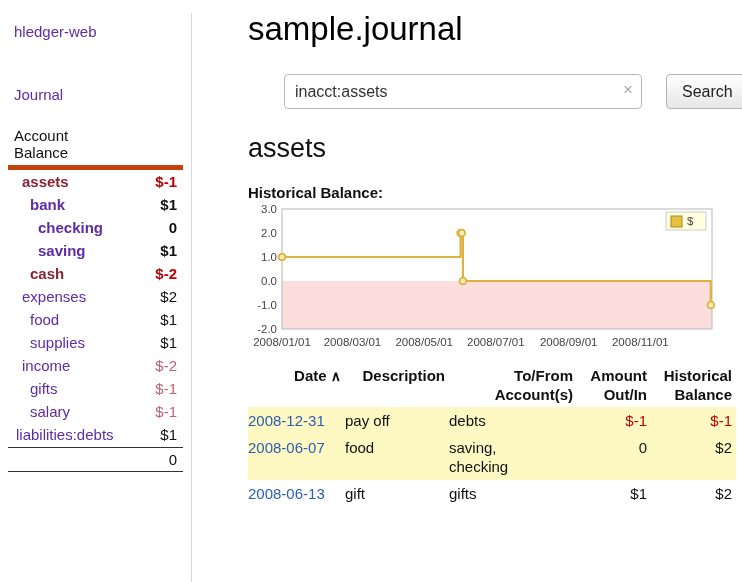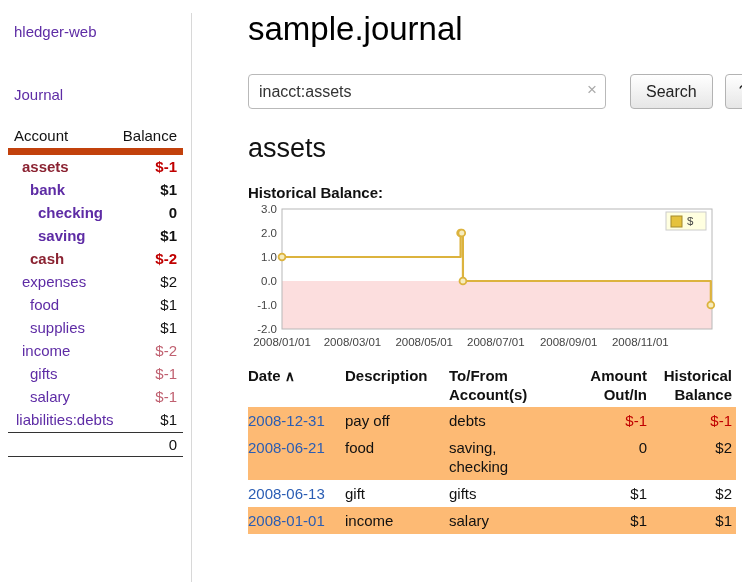--- a/index.html
+++ b/index.html
@@ -8,61 +8,61 @@
     width:742px; height:582px; position:relative; overflow:hidden;
     background:#ffffff; color:#111;
     font-family:"Liberation Sans", sans-serif;
   }
 
   
   .sidebar { position:absolute; left:0; top:13px; width:192px; height:582px; border-right:1px solid #d8d8d8; }
   .app-title { padding:10px 0 0 14px; font-size:15px; color:#5e2ca5; cursor:pointer; }
   .nav-journal { margin:46px 0 0 14px; font-size:15px; color:#5e2ca5; cursor:pointer; }
   .acct-table { margin:20px 8px 0 8px; font-size:15px; }
-  .acct-header { display:flex; justify-content:space-between; padding:4px 6px; border-bottom:7px solid #c2410c; color:#111; }
+  .acct-header { display:flex; justify-content:space-between; padding:4px 6px; border-bottom:5px solid #c2410c; color:#111;flex-direction:column; }
   .acct-row { display:flex; justify-content:space-between; align-items:baseline; padding:3px 6px; }
   .acct-name { color:#5e2ca5; text-decoration:none; cursor:pointer; }
   .acct-name.maroon { color:#8b2332; }
   .bold { font-weight:bold; }
   .acct-bal { color:#111; }
   .acct-bal.red { color:#c00000; }
   .acct-bal.softred { color:#c06070; }
   .ind0 { padding-left:2px; } .ind1 { padding-left:8px; }
   .ind2 { padding-left:16px; } .ind3 { padding-left:24px; }
   .acct-total { margin-top:1px; border-top:1px solid #333; border-bottom:1px solid #333; padding:3px 6px; text-align:right; }
 
   
   .main { position:absolute; left:248px; top:0; width:492px; }
   h1.title { font-size:33px; font-weight:400; margin:10px 0 8px; color:#000; }
   .search-row { display:flex; align-items:center; margin-top:26px; }
   .search-wrap { position:relative; }
   input.search {
     width:358px; height:35px; padding:6px 30px 6px 10px;
     font:16px "Liberation Sans", sans-serif; color:#333;
-    border:1px solid #b9b9b9; border-radius:4px; outline:none;
+    border:1px solid #b9b9b9; border-radius:4px; outline:none;margin-left:36px;
   }
   .clear { position:absolute; right:9px; top:6px; color:#aaa; font-size:17px; cursor:pointer; }
   .btn {
     height:35px; margin-left:24px; padding:0 15px;
     font:16px "Liberation Sans", sans-serif; color:#222;
     background:linear-gradient(#ffffff,#e6e6e6);
     border:1px solid #b3b3b3; border-radius:4px; cursor:pointer;
   }
   .btn.help { margin-left:12px; padding:0 13px; }
   h2.section { font-size:27px; font-weight:400; margin:24px 0 0; }
   .chart-label { margin-top:20px; font-size:15px; font-weight:bold; }
   svg.chart { display:block; margin-top:2px; }
   .chart .tick { font-size:11.5px; fill:#444; font-family:"Liberation Sans", sans-serif; }
 
   table.register { border-collapse:collapse; margin-top:10px; font-size:15px; width:488px; table-layout:fixed; }
-  .register th { font-weight:bold; text-align:left; vertical-align:top; padding:3px 4px 3px 0; line-height:19px; }
+  .register th { font-weight:bold; text-align:right; vertical-align:top; padding:3px 4px 3px 0; line-height:19px; }
   .register td { vertical-align:top; padding:4px 4px 4px 0; line-height:19px; color:#111; }
   .register th.r, .register td.r { text-align:right; }
   .register .pre { white-space:pre-line; }
-  .register tr.green { background:#fdba74; }
+  .register tr.green { background:#fef9c3; }
   a.date { color:#2a5db4; text-decoration:none; cursor:pointer; }
   .caret { font-weight:bold; font-size:14px; }
   td.amt-red { color:#c00000; }
 </style>
 </head>
 <body>
 
 <aside class="sidebar">
   <div class="app-title">hledger-web</div>
   <div class="nav-journal">Journal</div>
@@ -194,36 +194,29 @@
     </thead>
     <tbody>
       <tr class="green">
         <td><a class="date">2008-12-31</a></td>
         <td>pay off</td>
         <td class="pre">debts</td>
         <td class="r amt-red">$-1</td>
         <td class="r amt-red">$-1</td>
       </tr>
       <tr class="green">
-        <td><a class="date">2008-06-21</a></td>
+        <td><a class="date">2008-06-07</a></td>
         <td>food</td>
         <td class="pre">saving,
 checking</td>
         <td class="r">0</td>
         <td class="r">$2</td>
       </tr>
       <tr>
         <td><a class="date">2008-06-13</a></td>
         <td>gift</td>
         <td class="pre">gifts</td>
         <td class="r">$1</td>
         <td class="r">$2</td>
       </tr>
-      <tr class="green">
-        <td><a class="date">2008-01-01</a></td>
-        <td>income</td>
-        <td class="pre">salary</td>
-        <td class="r">$1</td>
-        <td class="r">$1</td>
-      </tr>
     </tbody>
   </table>
 </main>
 
 </body></html>

